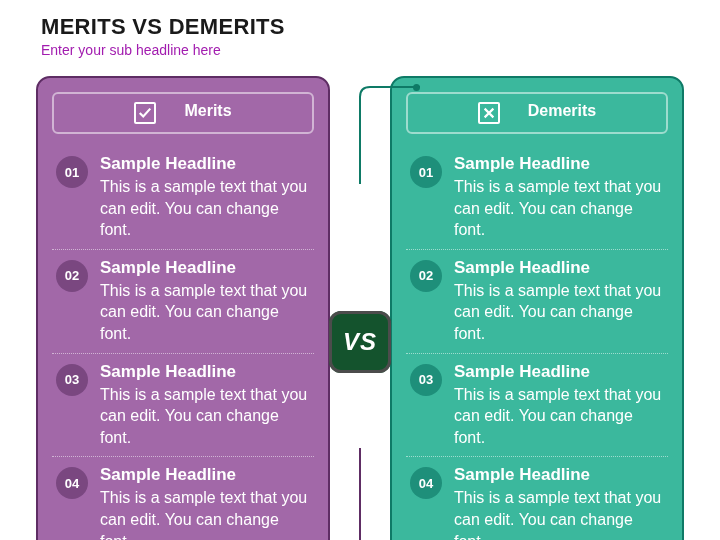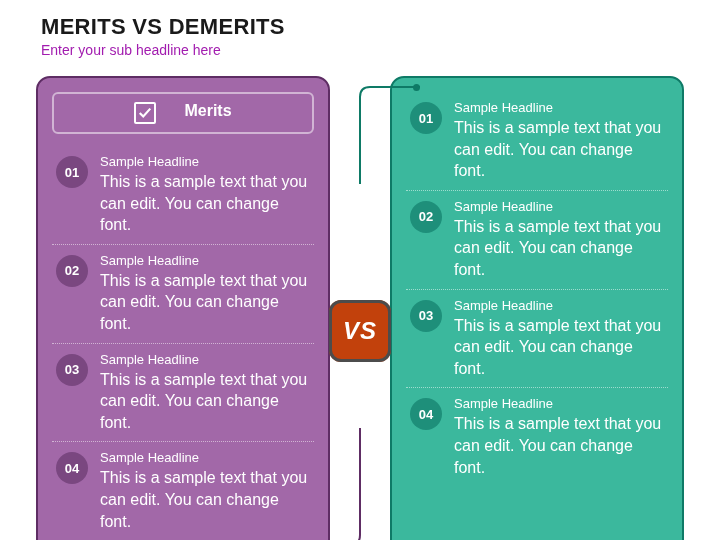--- a/index.html
+++ b/index.html
@@ -86,35 +86,35 @@
     font-weight: 700;
     font-size: 13px;
     flex-shrink: 0;
     margin-top: 2px;
   }
   .left .num { background: #7a4780; }
   .right .num { background: #1e8f7a; }
   .item-text { flex: 1; }
   .item-head {
     color: #fff;
-    font-weight: 400;
-    font-size: 13px;
+    font-weight: 700;
+    font-size: 17px;
     margin-bottom: 2px;
   }
   .item-body {
     color: #fff;
     font-size: 16px;
     line-height: 1.35;
   }
   .vs-badge {
     position: absolute;
     left: 50%; top: 52%;
     transform: translate(-50%, -50%);
     width: 62px; height: 62px;
-    background: #c2410c;
+    background: #14532d;
     border-radius: 12px;
     display: flex;
     align-items: center;
     justify-content: center;
     z-index: 20;
     box-shadow: inset 0 0 0 3px #4c4c4c;
   }
   .vs-text {
     color: #fff;
     font-weight: 800;
@@ -201,20 +201,28 @@
         <div class="item-body">This is a sample text that you can edit. You can change font.</div>
       </div>
     </div>
   </div>
 
   <div class="vs-badge">
     <span class="vs-text">VS</span>
   </div>
 
   <div class="panel right">
+    <div class="panel-head">
+      <span class="head-icon">
+        <svg viewBox="0 0 16 16">
+            <path d="M3 3 L13 13 M13 3 L3 13" fill="none" stroke="#fff" stroke-width="2.5"></path>
+          </svg>
+      </span>
+      <span class="panel-head-title">Demerits</span>
+    </div>
     <div class="item">
       <div class="num">01</div>
       <div class="item-text">
         <div class="item-head">Sample Headline</div>
         <div class="item-body">This is a sample text that you can edit. You can change font.</div>
       </div>
     </div>
     <div class="item">
       <div class="num">02</div>
       <div class="item-text">

